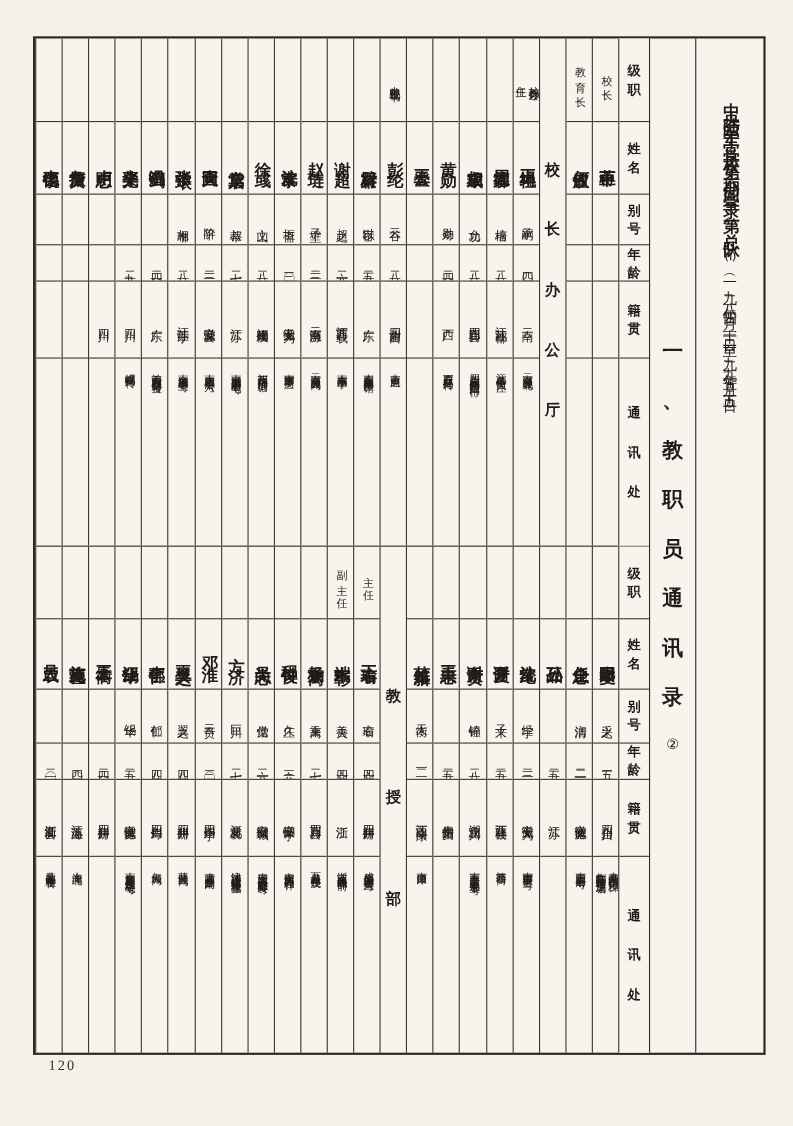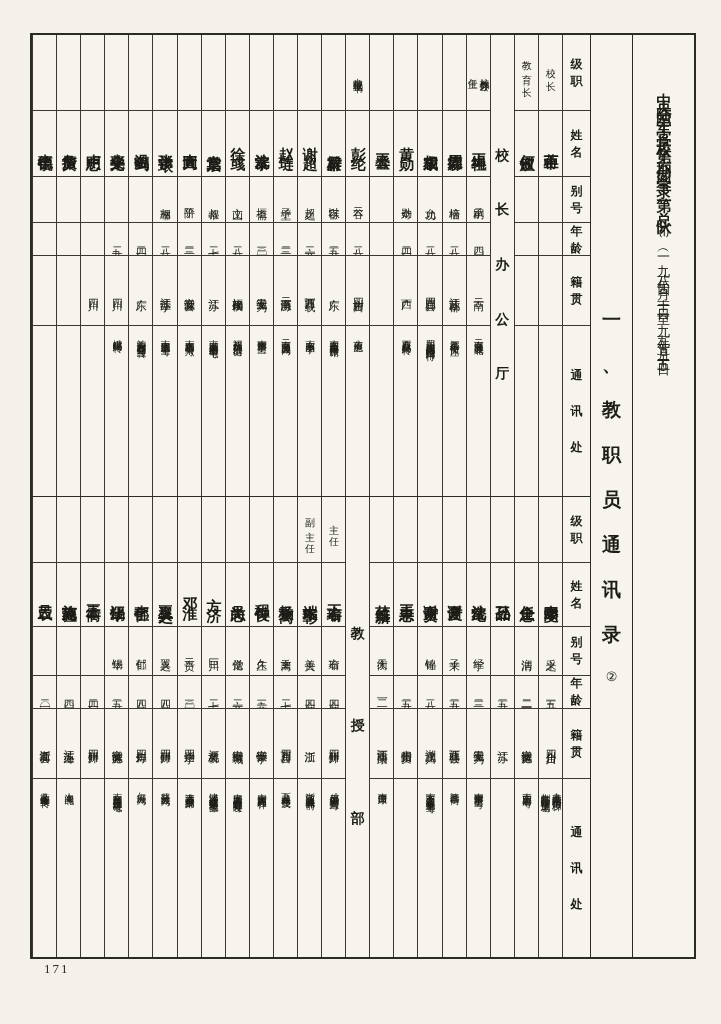--- a/index.html
+++ b/index.html
@@ -534,14 +534,14 @@
             <div class="c vt c-name">吕农三</div>
             <div class="c vt c-alias"></div>
             <div class="c vt c-age">二〇</div>
             <div class="c vt c-native">浙江衢县</div>
             <div class="c vt c-addr">衢县锦泰丰收转</div>
           </div>
         </div>
     </div>
 
   </div>
-  <div class="page-number">171</div>
+  <div class="page-number">120</div>
 </div>
 
 </body></html>

